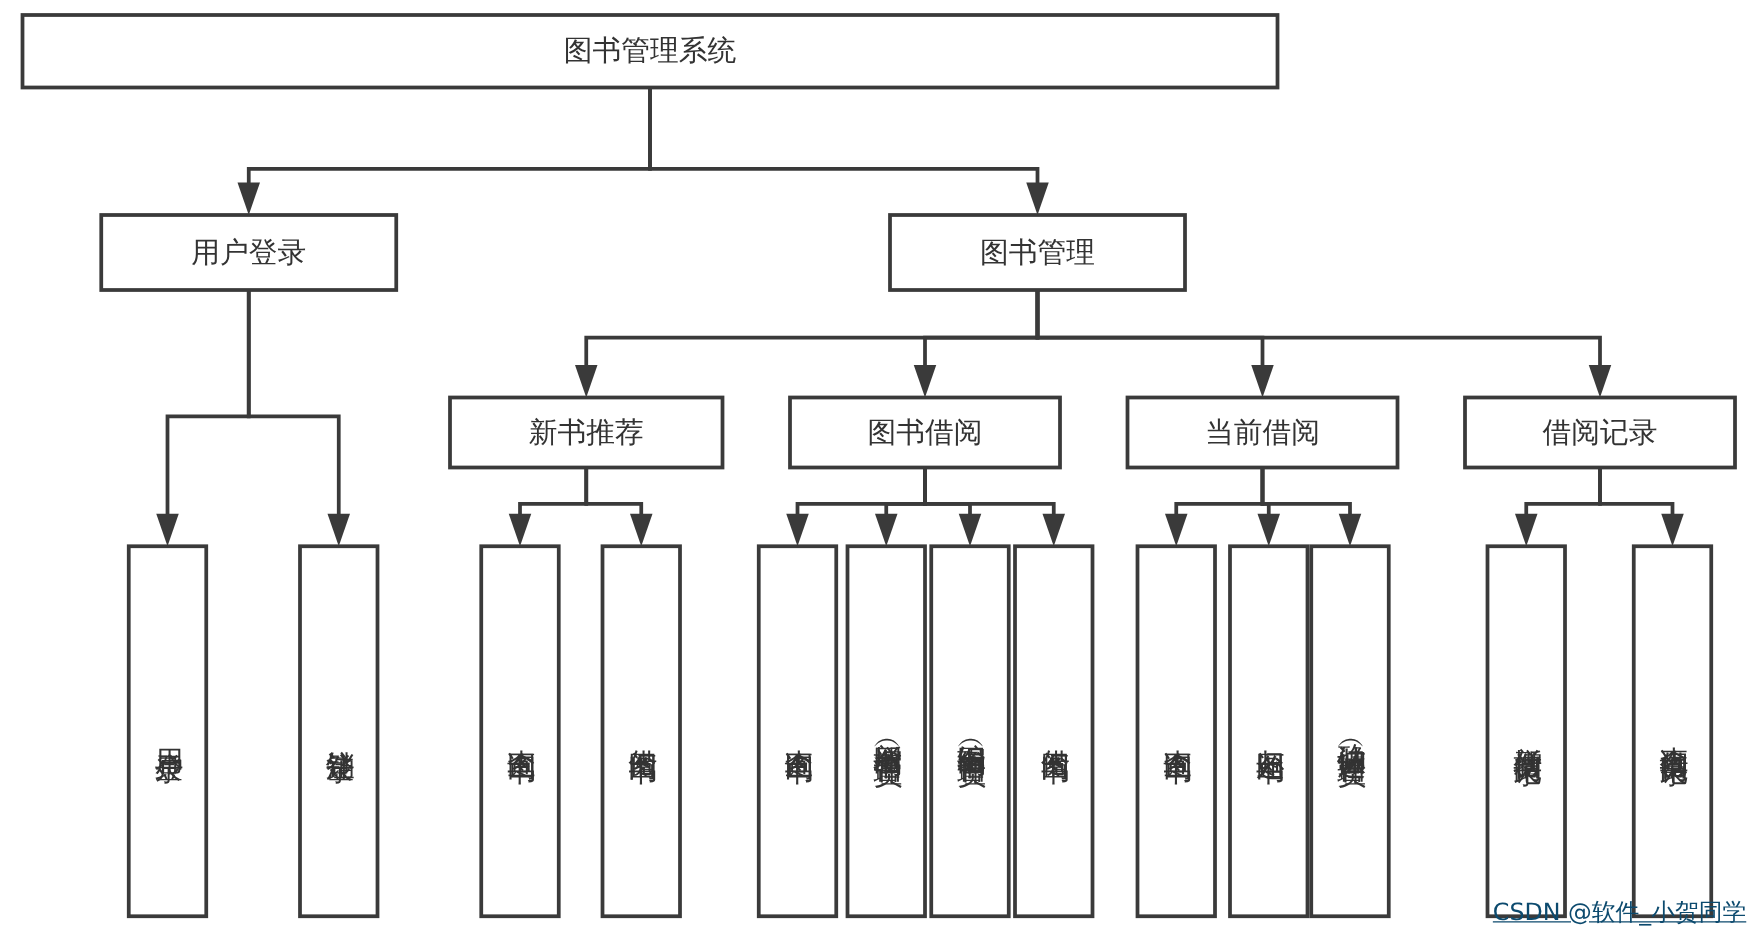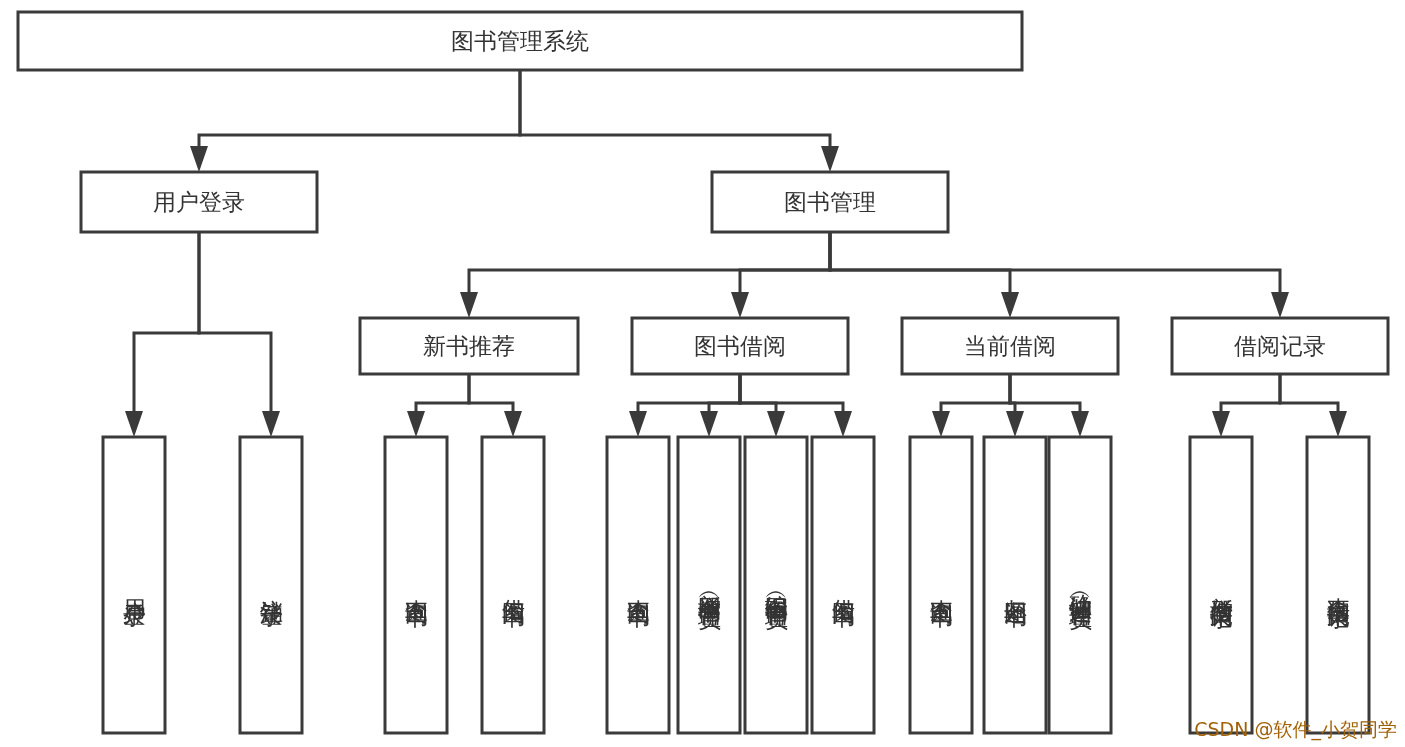--- a/index.html
+++ b/index.html
@@ -24,21 +24,21 @@
     font-family:"DejaVu Sans","Liberation Sans",sans-serif;
     font-size:23px;line-height:1.12;color:#333333;
     letter-spacing:2px;
     display:flex;align-items:center;justify-content:center;
     white-space:nowrap;
     pointer-events:none;
   }
   .watermark{
     position:absolute;right:8px;bottom:4px;
     font-family:"DejaVu Sans","Liberation Sans",sans-serif;
-    font-size:19px;color:#a16207;white-space:nowrap;
+    font-size:19px;color:#0c4a6e;white-space:nowrap;text-decoration:underline;
   }
 </style>
 </head>
 <body>
 
 <div id="diagram-root">
 
   <svg id="tree-svg" viewBox="0 0 1405 747">
     <g id="edge-layer">
         <g>

